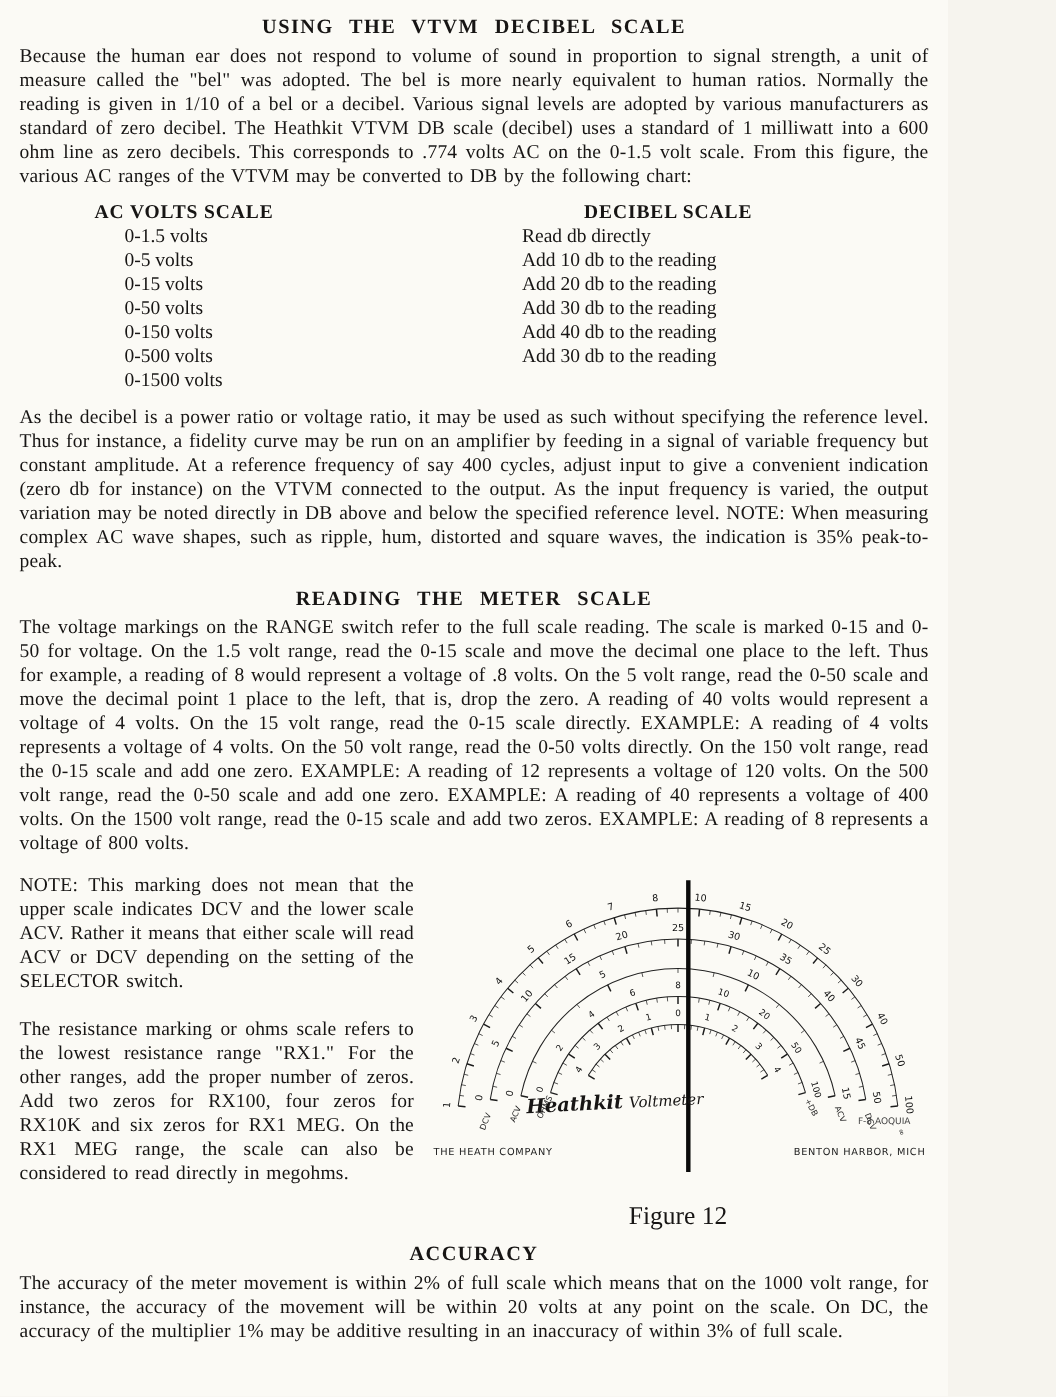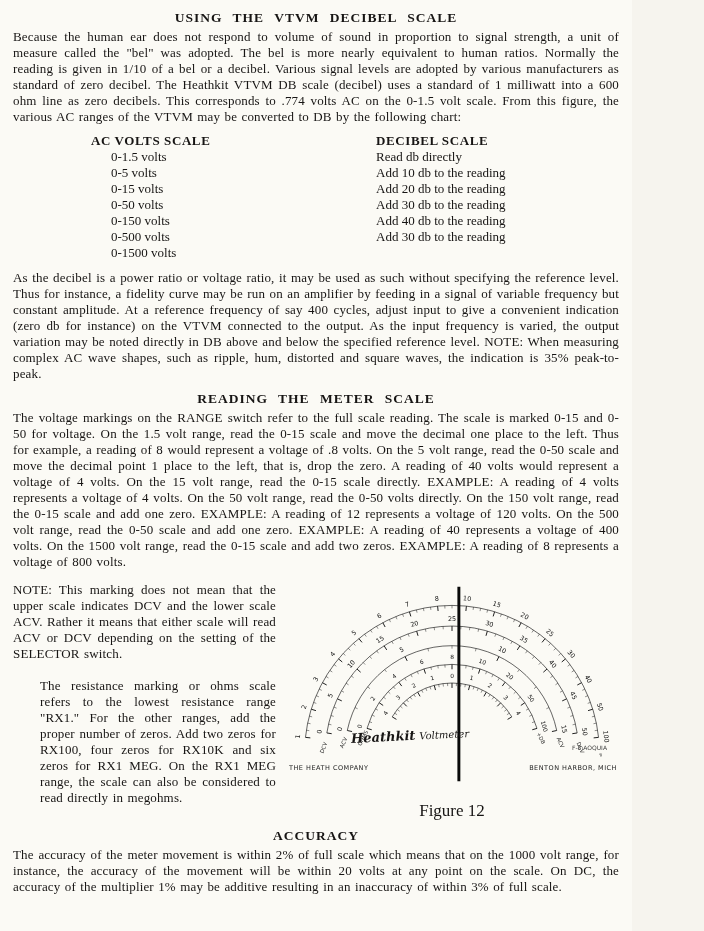--- a/index.html
+++ b/index.html
@@ -2,31 +2,31 @@
 <html><head>
 <meta charset="utf-8">
 <style>
   *{margin:0;padding:0;box-sizing:border-box;}
   html,body{background:#f6f4ee;}
   body{width:704px;min-height:931px;margin:0 auto;color:#171514;
        font-family:"Liberation Serif","DejaVu Serif",serif;font-size:13px;line-height:16px;}
   .page{width:632px;min-height:931px;background:#fbfaf5;padding:10px 13px 8px;position:relative;}
   .heading{text-align:center;font-weight:bold;font-size:13.5px;letter-spacing:1px;word-spacing:6px;margin-bottom:3px;}
   p.body{text-align:justify;letter-spacing:0.15px;word-spacing:1px;}
-  .chart{margin:8px 0 8px 78px;}
+  .chart{margin:8px 0 8px 50px;}
   .chart-row{display:flex;}
   .c1{width:285px;}
   .c1.indent{padding-left:20px;}
   .c2{width:195px;}
   .hdr{font-weight:bold;letter-spacing:0.6px;}
-  .c2.hdr{}
+  .c2.hdr{text-align:center;}
   .sect{margin-top:9px;}
   .columns{display:flex;gap:9px;margin-top:12px;}
   .left-col{width:348px;}
-  .left-col p + p{margin-top:16px;margin-left:27px;}
+  .left-col p + p{margin-top:16px;}
   .figure{width:334px;position:relative;}
   .figure svg{display:block;width:334px;height:205px;font-family:"DejaVu Sans",sans-serif;}
   .brand{position:absolute;left:66px;top:146px;font-style:italic;font-weight:bold;font-size:13px;
          transform:rotate(-3deg);font-family:"DejaVu Serif",serif;}
   .brand .suffix{font-size:10px;font-weight:normal;margin-left:4px;}
   .partno{position:absolute;right:12px;top:158px;font-size:6px;color:#444;font-family:"DejaVu Sans",sans-serif;}
   .companyline{position:absolute;left:4px;right:2px;top:178px;display:flex;justify-content:space-between;
                font-size:6.5px;letter-spacing:0.5px;color:#222;font-family:"DejaVu Sans",sans-serif;}
   .caption{text-align:center;margin-top:16px;font-size:17px;}
 </style>

